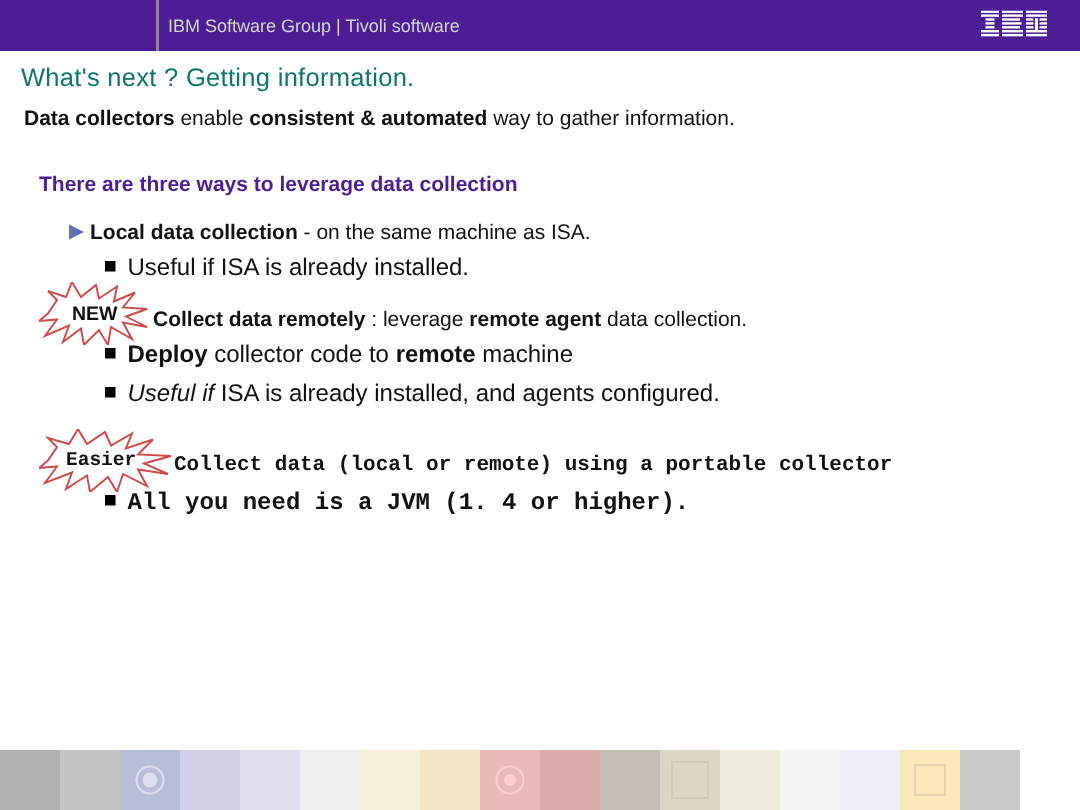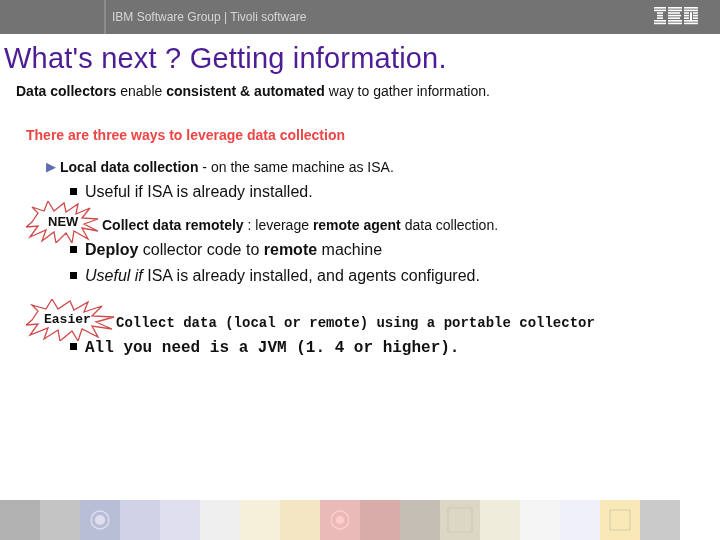--- a/index.html
+++ b/index.html
@@ -1,28 +1,28 @@
 <!DOCTYPE html>
 <html><head>
 <meta charset="utf-8">
 <style>
   * { box-sizing: border-box; margin: 0; padding: 0; }
   body { width: 720px; height: 540px; font-family: Arial, Helvetica, sans-serif; background: #fff; position: relative; overflow: hidden; }
 
-  .header { width: 720px; height: 34px; background: #737373; position: relative; }
+  .header { width: 720px; height: 34px; background: #4c1d95; position: relative; }
   .header-bar { position: absolute; left: 104px; top: 0; width: 2px; height: 34px; background: #8c8c8c; }
   .header-text { position: absolute; left: 112px; top: 10px; color: #d6d6d6; font-size: 12px; font-weight: 400; }
   .ibm-logo { position: absolute; right: 22px; top: 7px; }
 
   .content { padding: 8px 0 0 0; }
-  .title { font-size: 29px; font-weight: 400; color: #4c1d95; padding-left: 4px; letter-spacing: .2px; }
+  .title { font-size: 17px; font-weight: 400; color: #0f766e; padding-left: 14px; letter-spacing: .2px; }
   .subtitle { font-size: 14px; font-weight: 700; color: #111; padding: 8px 0 0 16px; }
   .subtitle .norm { font-weight: 400; }
 
-  .intro { font-size: 14px; font-weight: 700; color: #ef4444; padding: 28px 0 0 26px; }
+  .intro { font-size: 14px; font-weight: 700; color: #4c1d95; padding: 28px 0 0 26px; }
 
   .section { margin-top: 16px; padding-left: 46px; position: relative; }
   .section-head { font-size: 14px; color: #111; }
   .section-head .arrow { color: #5e6db3; font-size: 13px; margin-right: 4px; display: inline-block; transform: translateY(-1px); }
   .section-head b { font-weight: 700; }
   .section-head .plain { font-weight: 400; }
 
   .bullets { padding-left: 24px; margin-top: 8px; }
   .bullet { font-size: 16px; color: #111; margin-top: 8px; }
   .sq { display: inline-block; width: 7px; height: 7px; background: #000; margin-right: 8px; transform: translateY(-2px); }

